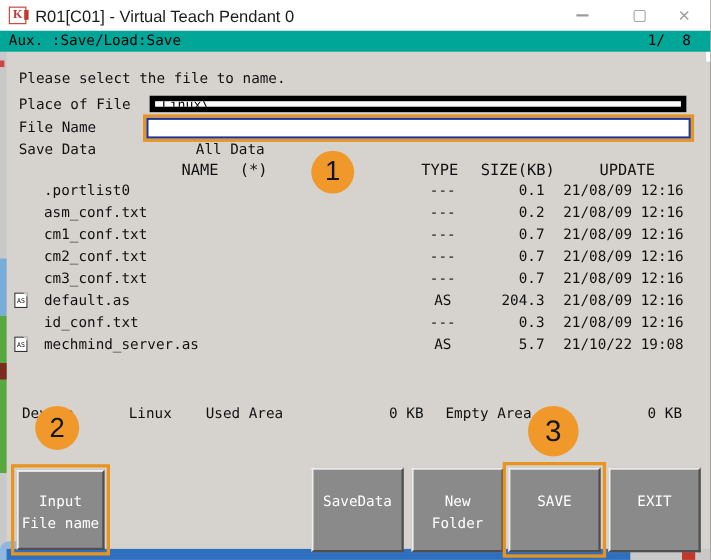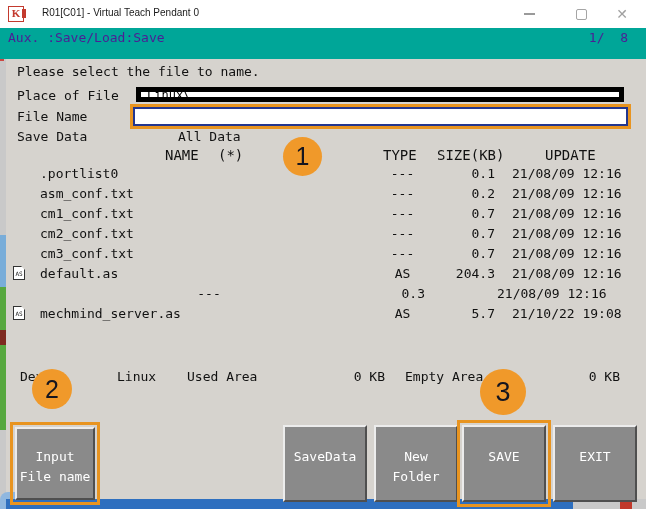--- a/index.html
+++ b/index.html
@@ -7,28 +7,28 @@
           font-family:"DejaVu Sans Mono",monospace;color:#111;}
   .t{white-space:pre;}
 
   
   .titlebar{position:absolute;left:0;top:0;width:646px;height:28px;background:#ffffff;}
   .app-icon{position:absolute;left:8px;top:6px;width:16px;height:16px;background:#fff;
             border:1px solid #c33a2e;box-sizing:border-box;color:#c33a2e;font-family:"Liberation Serif",serif;
             font-weight:bold;font-size:11px;line-height:13px;text-align:center;}
   .app-icon:before{content:"";position:absolute;right:-3px;top:2px;width:4px;height:9px;background:#c33a2e;}
   .win-title{position:absolute;left:32px;top:7px;font-family:"Liberation Sans",sans-serif;
-             font-size:10px;color:#1a1a1a;margin-left:10px;}
+             font-size:15px;color:#1a1a1a;}
   .ctl{position:absolute;top:0;width:40px;height:28px;display:flex;align-items:center;justify-content:center;}
   .ctl-min-glyph{width:11px;height:2px;background:#9a9a9a;}
   .ctl-max-glyph{width:9px;height:9px;border:1.5px solid #a5a5a5;border-radius:2px;}
   .ctl-close-glyph{font-size:14px;color:#a0a0a0;font-family:"Liberation Sans",sans-serif;}
 
   
-  .menubar{position:absolute;left:0;top:28px;width:646px;height:31px;background:#00A698;color:#4c1d95;}
+  .menubar{position:absolute;left:0;top:28px;width:646px;height:19px;background:#00A698;color:#000000;}
   .menubar .mtitle{position:absolute;left:8px;top:2px;font-size:13px;}
   .menubar .mpage{position:absolute;right:18px;top:2px;font-size:13px;}
 
   
   .lab{position:absolute;font-size:13px;}
   .field{position:absolute;left:136px;width:488px;height:15px;background:#fff;border:5px solid #000000;
          box-sizing:border-box;font-family:"DejaVu Sans Mono",monospace;font-size:12px;padding:0 6px;outline:none;}
   .hl-box{position:absolute;left:130px;top:104px;width:495px;height:19px;border:3px solid #E89420;}
   .fname-input{position:absolute;left:0;top:0;width:495px;height:19px;box-sizing:border-box;
                border:2px solid #22368F;background:#fff;font-family:"DejaVu Sans Mono",monospace;
@@ -174,20 +174,21 @@
         <span class="file-icon">AS</span>
       </span>
       <span class="c-name t">default.as</span>
       <span class="c-type t">AS</span>
       <span class="c-size t">204.3</span>
       <span></span>
       <span class="c-upd t">21/08/09 12:16</span>
     </div>
     <div class="frow">
       <span class="c-icon"></span>
+      <span class="c-name t">id_conf.txt</span>
       <span class="c-type t">---</span>
       <span class="c-size t">0.3</span>
       <span></span>
       <span class="c-upd t">21/08/09 12:16</span>
     </div>
     <div class="frow">
       <span class="c-icon">
         <span class="file-icon">AS</span>
       </span>
       <span class="c-name t">mechmind_server.as</span>

